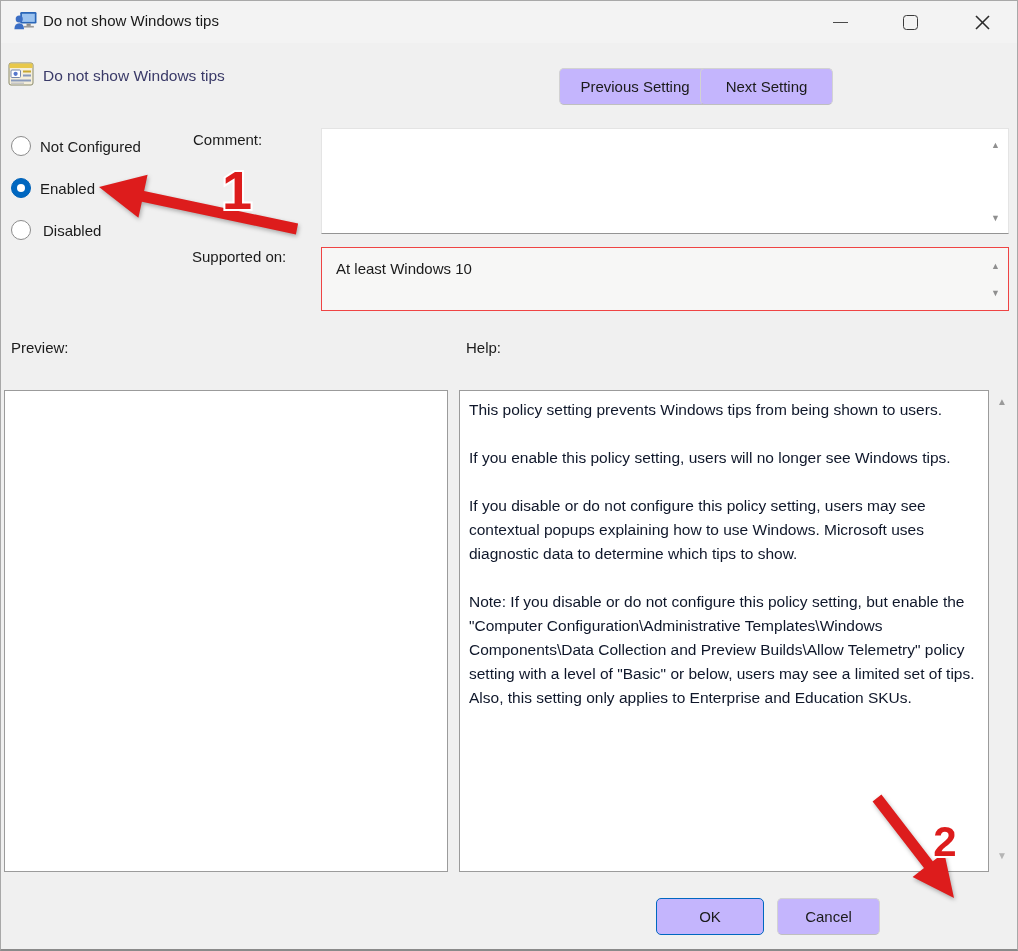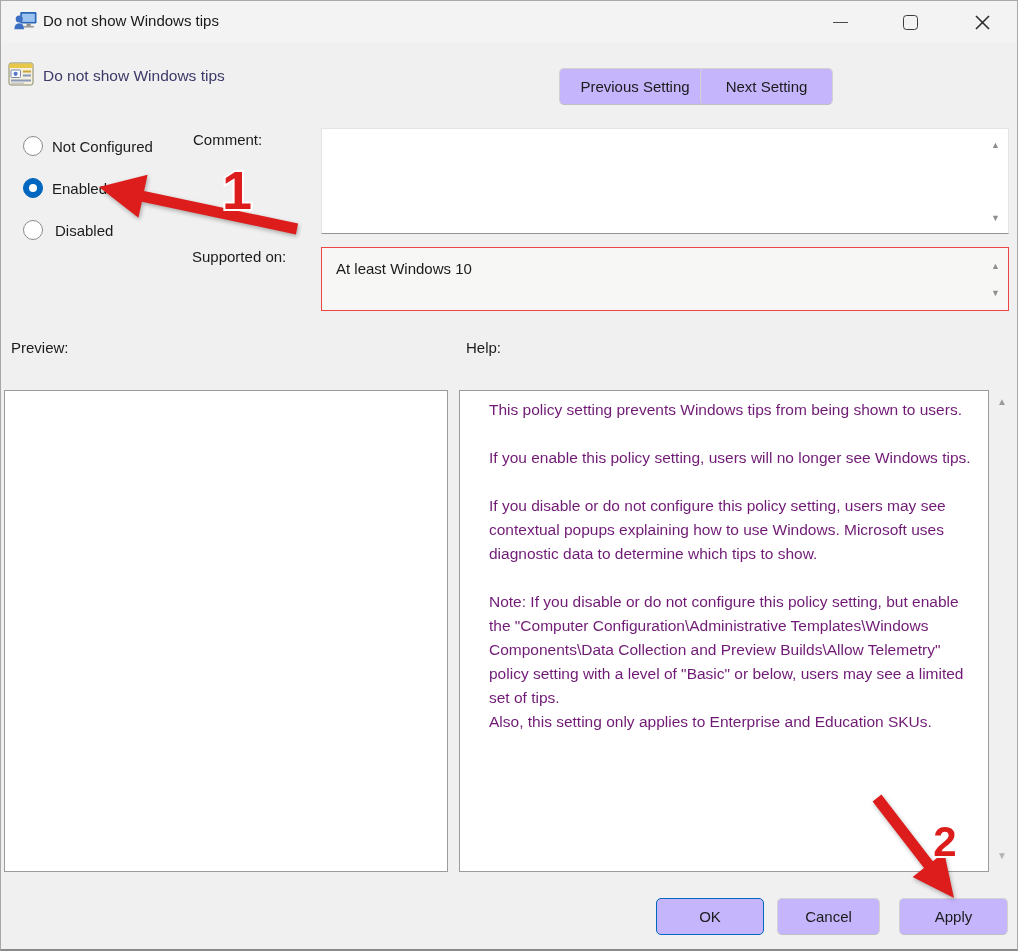--- a/index.html
+++ b/index.html
@@ -25,21 +25,21 @@
   .btn {
     position:absolute; background:#c4b5fd;
     border:1px solid #d2d2d2; border-bottom-color:#bfbfbf;
     border-radius:5px; font-size:15px; color:#1b1b1b;
     display:flex; align-items:center; justify-content:center;
     font-family:"Liberation Sans", sans-serif; cursor:pointer;
   }
   .btn-prev { left:558px; top:67px; width:152px; height:37px; }
   .btn-next { left:699px; top:67px; width:133px; height:37px; }
   
-  .radio-row { position:absolute; left:10px; display:flex; align-items:center; gap:9px; cursor:pointer;margin-left:12px; }
+  .radio-row { position:absolute; left:10px; display:flex; align-items:center; gap:9px; cursor:pointer; }
   .radio-row.r0 { top:135px; } .radio-row.r1 { top:177px; } .radio-row.r2 { top:219px;gap:12px; }
   .radio { width:20px; height:20px; border-radius:50%; background:#fff; border:1px solid #8b8b8b; position:relative; flex:0 0 auto; }
   .radio.checked { background:#0067c0; border-color:#0062b8; }
   .radio.checked::after { content:""; position:absolute; inset:5px; border-radius:50%; background:#fff; }
   .radio-label { font-size:15px; }
   
   .flabel { position:absolute; font-size:15px; }
   .lbl-comment { left:192px; top:130px; }
   .lbl-supported { left:191px; top:247px; }
   .lbl-options { left:10px; top:338px; }
@@ -58,21 +58,21 @@
   .options-box {
     position:absolute; left:3px; top:389px; width:444px; height:482px;
     background:#fff; border:1px solid #9b9b9b;
   }
   .help-box {
     position:absolute; left:458px; top:389px; width:530px; height:482px;
     background:#fff; border:1px solid #9b9b9b; overflow:hidden;
   }
   .help-text {
     padding:7px 10px 7px 9px; font-size:15.5px; line-height:24px;
-    white-space:pre-wrap; color:#701a75;margin-left:20px;
+    white-space:pre-wrap; color:#0f172a;
   }
   .help-scroll-up   { left:996px; top:396px;  font-size:10px; color:#9a9a9a; }
   .help-scroll-down { left:996px; top:850px;  font-size:10px; color:#b5b5b5; }
   
   .btn-ok     { left:655px; top:897px; width:108px; height:37px; border:1.5px solid #0067c0; }
   .btn-cancel { left:776px; top:897px; width:103px; height:37px; }
   .btn-apply  { left:898px; top:897px; width:109px; height:37px; }
   
   .annot { position:absolute; left:0; top:0; width:1018px; height:951px; pointer-events:none; }
   .annot polygon { fill:#dd1c1c; filter:drop-shadow(1px 2px 2px rgba(0,0,0,0.30)); }
@@ -164,21 +164,20 @@
 If you disable or do not configure this policy setting, users may see contextual popups explaining how to use Windows. Microsoft uses diagnostic data to determine which tips to show.
 
 Note: If you disable or do not configure this policy setting, but enable the "Computer Configuration\Administrative Templates\Windows Components\Data Collection and Preview Builds\Allow Telemetry" policy setting with a level of "Basic" or below, users may see a limited set of tips.
 Also, this setting only applies to Enterprise and Education SKUs.</div>
   </div>
   <span class="scroll-arrow help-scroll-up">▲</span>
   <span class="scroll-arrow help-scroll-down">▼</span>
 
   <div class="btn btn-ok">OK</div>
   <div class="btn btn-cancel">Cancel</div>
-  <div class="btn btn-apply">Apply</div>
 
   <svg class="annot" viewBox="0 0 1018 951">
     <polygon points="297.1,222.6 143.1,189.9 146.6,173.8 98,186 137.4,216.8 140.9,200.7 294.9,233.4"></polygon>
     <text class="step1" x="236" y="208" text-anchor="middle">1</text>
     <polygon points="880.4,793.6 931.8,860.3 943.2,851.5 953,897 911.6,875.9 923.0,867.1 871.6,800.4"></polygon>
     <text class="step2" x="944" y="855" text-anchor="middle">2</text>
   </svg>
 
 </div>
 

